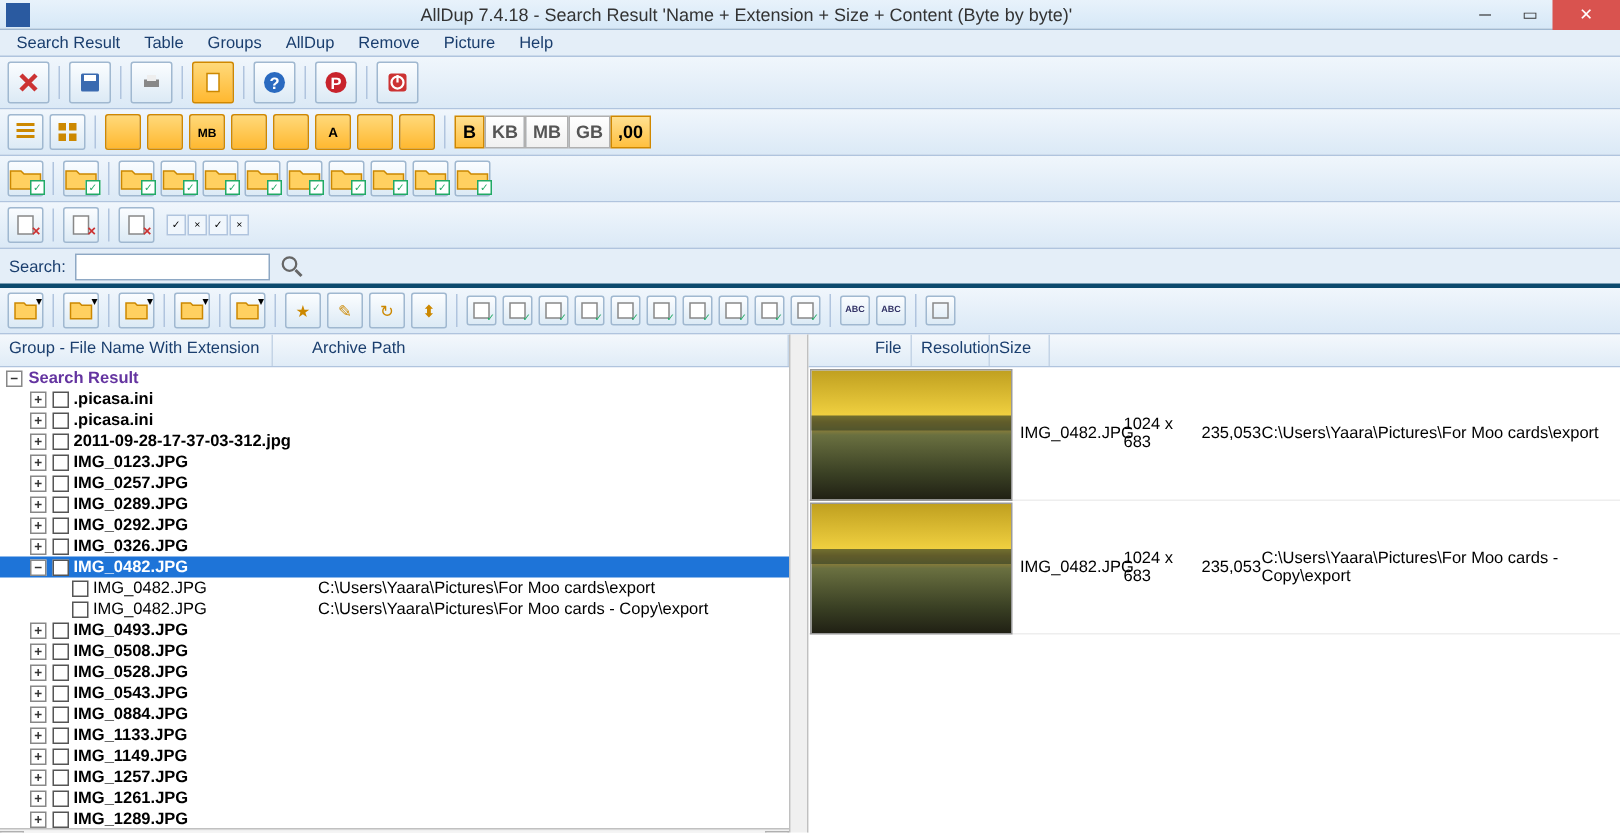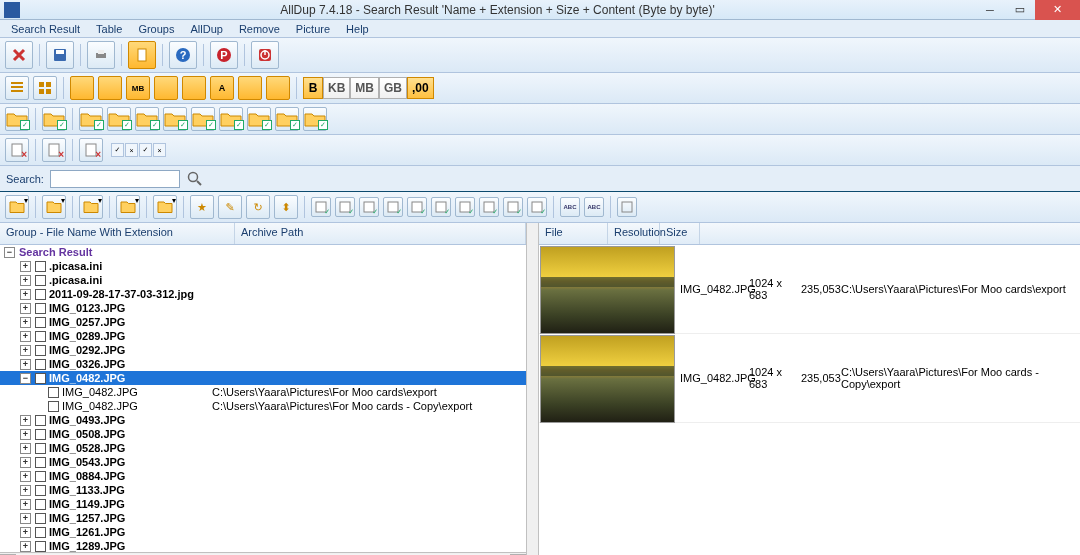--- a/index.html
+++ b/index.html
@@ -18,50 +18,50 @@
   .toolbar { background: linear-gradient(#f0f6fc, #dbe9f6); border-bottom: 1px solid #b0c4de; padding: 3px 5px; display: flex; align-items: center; gap: 4px; }
   .tbtn { width: 24px; height: 24px; background: linear-gradient(#fbfdff, #dceaf5); border: 1px solid #a0b8d0; border-radius: 2px; display: flex; align-items: center; justify-content: center; cursor: pointer; }
   .tbtn.lg { width: 28px; height: 28px; }
   .tbtn.sm { width: 20px; height: 20px; }
   .sep { width: 1px; height: 22px; background: #b0c4de; margin: 0 2px; }
   .tbtn-orange { background: linear-gradient(#ffd97a, #ffb830); border-color: #d08800; }
   
   .size-btn { min-width: 20px; height: 22px; padding: 0 4px; background: linear-gradient(#fff, #f0f0f0); border: 1px solid #b0b0b0; display: flex; align-items: center; justify-content: center; font-weight: bold; font-size: 12px; color: #555; cursor: pointer; }
   .size-btn.active { background: linear-gradient(#ffe090, #ffc040); border-color: #d08800; color: #000; }
   
-  .search-row { height: 26px; background: #e4eef8; border-bottom: 1px solid #0c4a6e; display: flex; align-items: center; padding-left: 6px; gap: 6px; }
+  .search-row { height: 26px; background: #e4eef8; border-bottom: 3px solid #0c4a6e; display: flex; align-items: center; padding-left: 6px; gap: 6px; }
   .search-label { color: #1a3e6e; }
   .search-input { width: 130px; height: 18px; border: 1px solid #8ea8c4; background: #fff; padding: 0 3px; }
   .magnifier { width: 18px; height: 18px; display: flex; align-items: center; justify-content: center; }
   
   .main { display: flex; height: 345px; }
   .left-pane { width: 527px; border-right: 1px solid #c0c0c0; display: flex; flex-direction: column; overflow: hidden; position: relative; }
   .left-header { height: 22px; background: linear-gradient(#f4f8fc, #e0ecf7); border-bottom: 1px solid #b0c4de; display: flex; }
   .lh-cell { border-right: 1px solid #c4d4e6; padding: 3px 6px; color: #1a3e6e; }
-  .lh-group { width: 235px; }
+  .lh-group { width: 182px; }
   .lh-path { width: 250px; }
-  .lh-arch { flex: 1; }
+  .lh-arch { flex: 1; margin-left: 20px; }
   
   .tree { flex: 1; overflow: hidden; background: #fff; }
   .tree-row { height: 14px; display: flex; align-items: center; padding-left: 4px; }
   .tree-row.root { font-weight: bold; color: #6434a0; }
   .tree-row.group { font-weight: bold; color: #000; }
   .tree-row.selected { background: #1e74d8; color: #fff; }
   .tree-row.child { padding-left: 48px; }
   .exp { width: 11px; height: 11px; border: 1px solid #888; font-size: 9px; line-height: 8px; text-align: center; margin-right: 4px; background: #fff; color: #333; cursor: pointer; }
   .chk { width: 11px; height: 11px; border: 1px solid #555; margin-right: 3px; display: inline-block; background: #fff; }
   .grp-label { width: 160px; overflow: hidden; white-space: nowrap; }
   .path-cell { font-weight: normal; color: #000; }
   .indent1 { padding-left: 20px; }
   
   .right-pane { flex: 1; display: flex; flex-direction: column; overflow: hidden; }
   .right-header { height: 22px; background: linear-gradient(#f4f8fc, #e0ecf7); border-bottom: 1px solid #b0c4de; display: flex; }
   .rh-cell { border-right: 1px solid #c4d4e6; padding: 3px 6px; color: #1a3e6e; }
   .rh-pic { width: 135px; }
-  .rh-file { width: 69px; }
+  .rh-file { width: 69px; text-align: right; }
   .rh-res { width: 52px; }
   .rh-size { width: 40px; }
   .rh-folder { flex: 1; margin-top: 48px; }
   
   .preview-rows { flex: 1; background: #fff; overflow: hidden; }
   .prev-row { display: flex; border-bottom: 1px solid #eee; height: 89px; }
   .prev-img { width: 135px; height: 88px; background: linear-gradient(#c0a020 0%, #f0d040 35%, #b89030 40%, #6a7040 50%, #3a4024 80%, #202014 100%); border: 1px solid #999; margin: 1px; position: relative; }
   .prev-img::after { content: ""; position: absolute; top: 30px; left: 0; right: 0; height: 10px; background: rgba(60,70,40,0.7); }
   .prev-cell { display: flex; align-items: center; padding: 0 4px; }
   .pc-file { width: 69px; }

